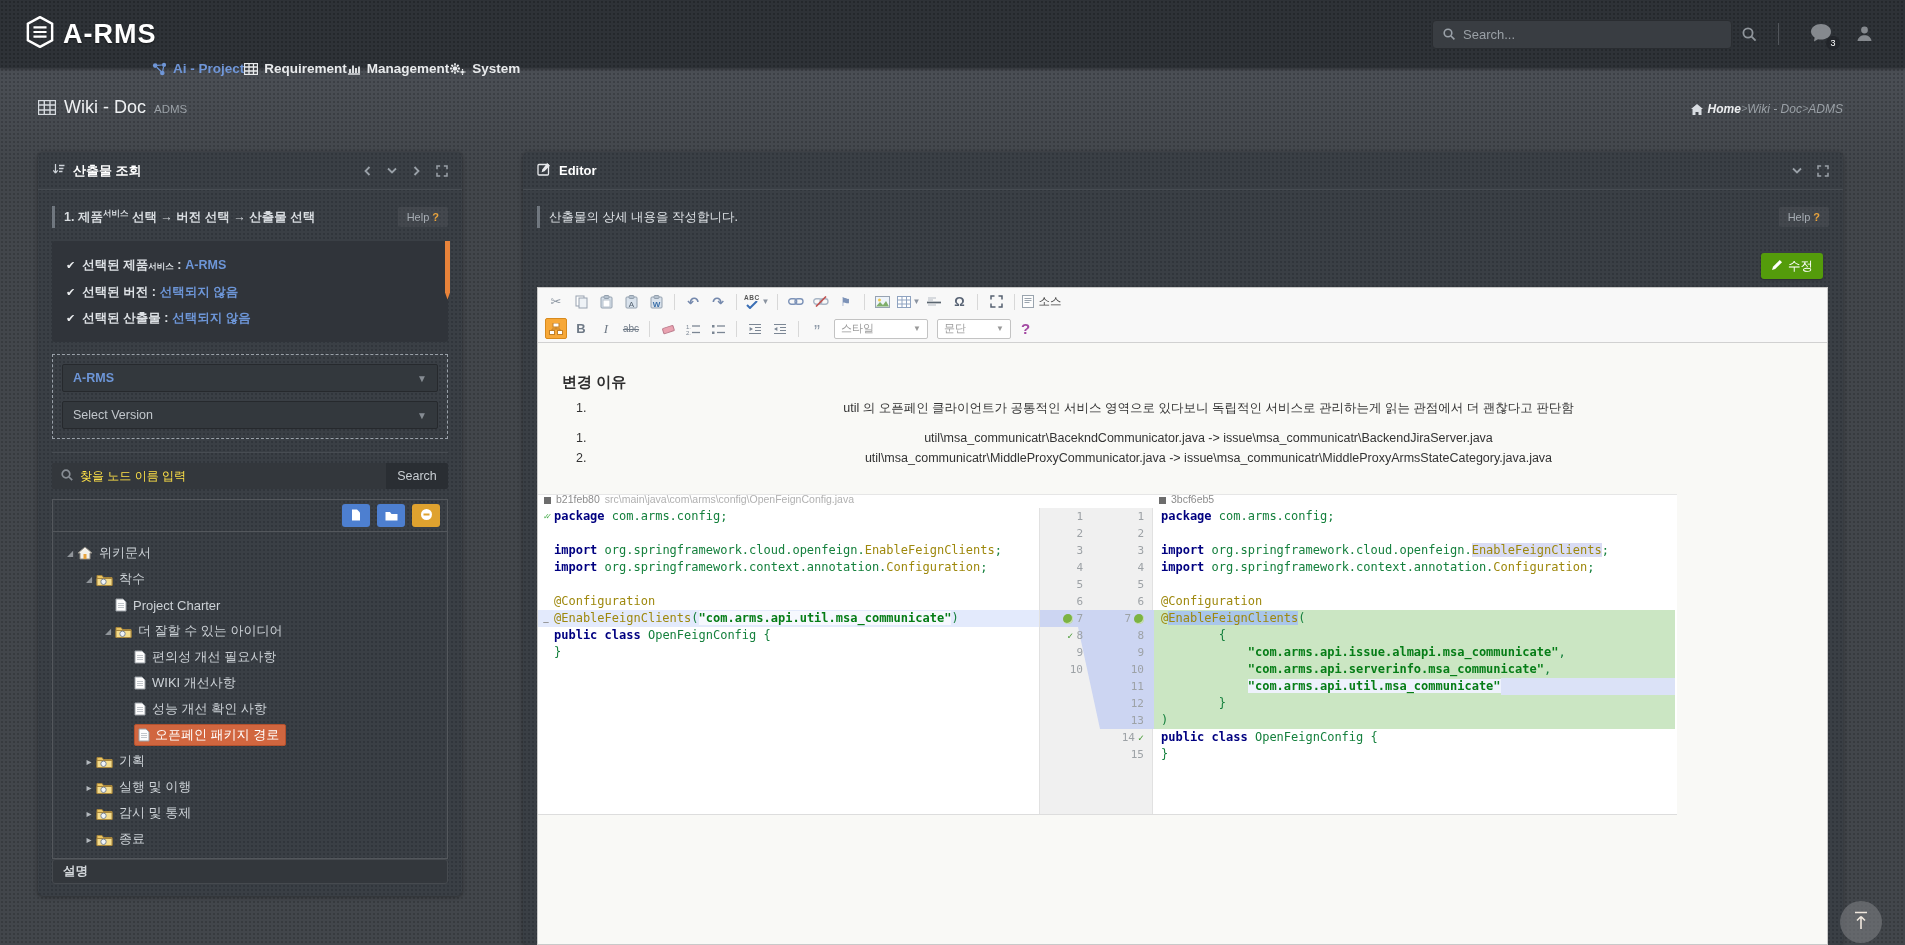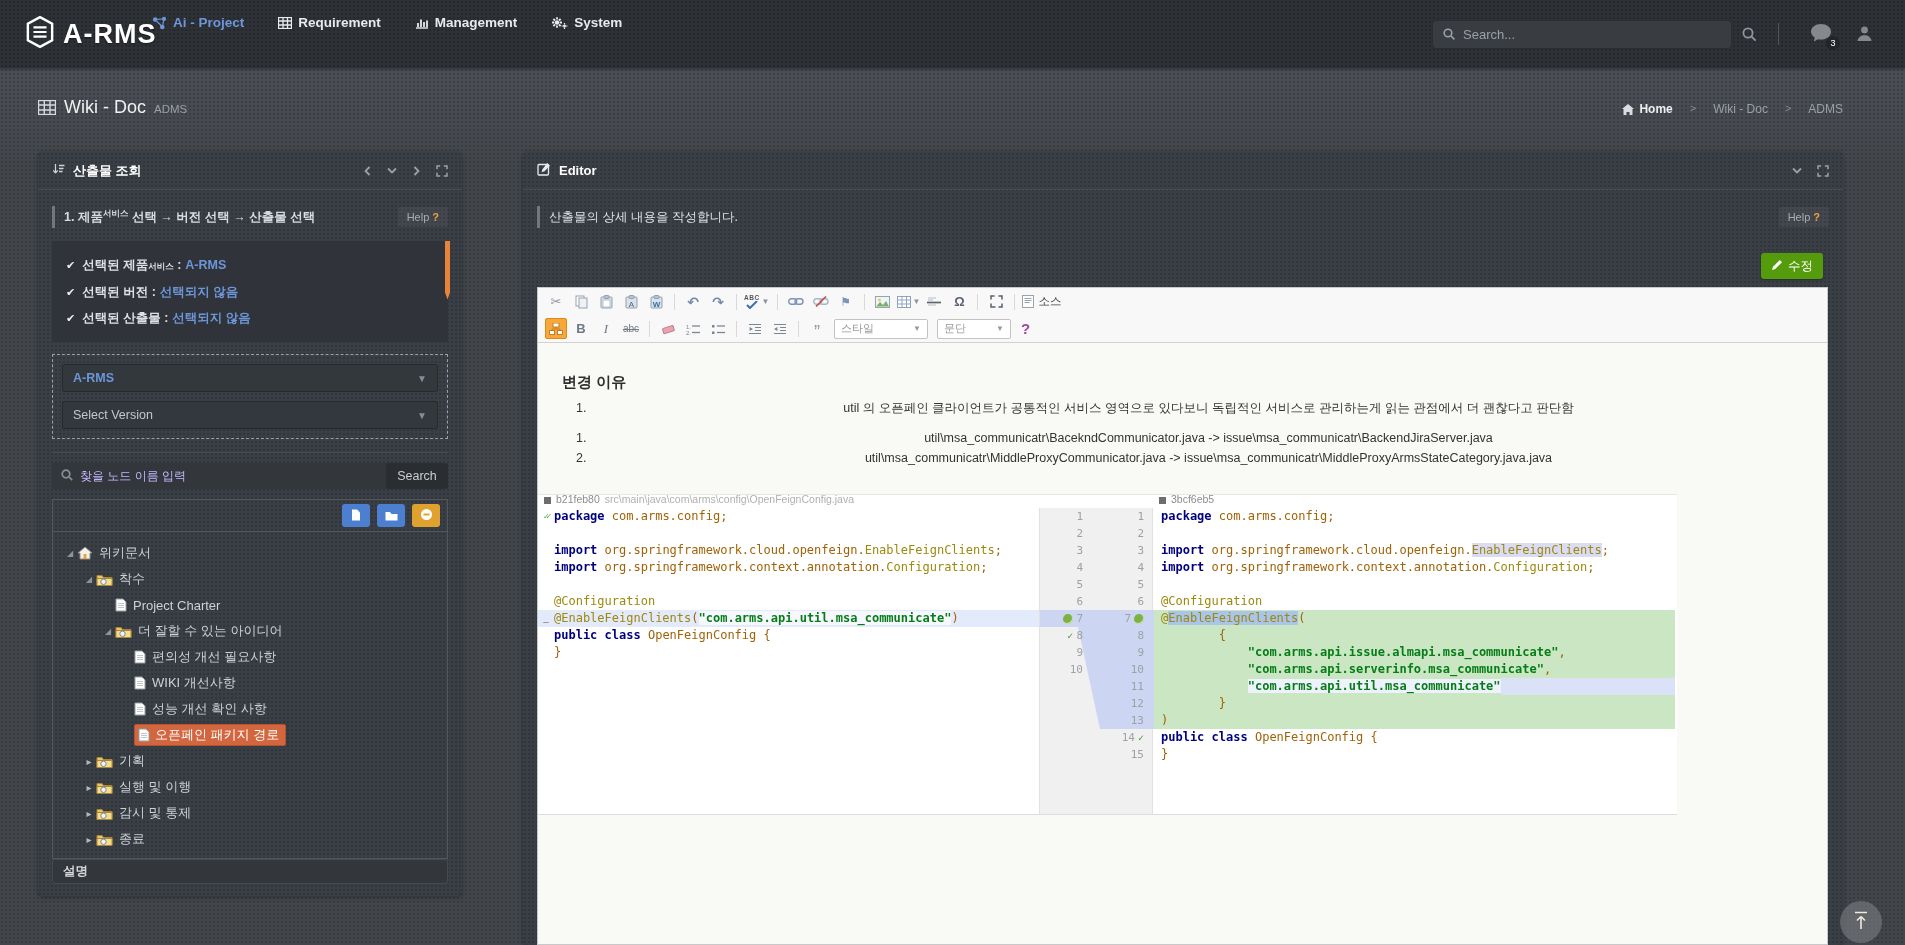--- a/index.html
+++ b/index.html
@@ -12,39 +12,39 @@
     background-color:#43474c;
     position:relative; color:#e8eaec;
   }
 
   
   .navbar { position:absolute; left:0; top:0; width:100%; height:68px;
     background: radial-gradient(rgba(18,20,23,.35) 1px, transparent 1.2px) 0 0/4px 4px, #2e3237;
     box-shadow:0 1px 3px rgba(0,0,0,.4); z-index:10; }
   .brand { position:absolute; left:26px; top:16px; display:flex; align-items:center; gap:9px; }
   .brand-name { font-size:27px; font-weight:bold; color:#fff; letter-spacing:1px; text-shadow:0 1px 2px rgba(0,0,0,.5); }
-  .nav-menu { position:absolute; left:152px; top:15px; height:68px; display:flex; align-items:flex-start; gap:34px; }
+  .nav-menu { position:absolute; left:152px; top:8px; height:68px; display:flex; align-items:flex-end; }
   .nav-item { display:flex; align-items:center; gap:6px; font-size:13.5px; font-weight:bold; color:#e8eaec; cursor:pointer; }
   .nav-item.active { color:#6f96d8; }
   .nav-search { position:absolute; left:1432px; top:20px; width:300px; height:29px; background:#393d42;
     border:1px solid #2a2d31; border-radius:4px; display:flex; align-items:center; padding:0 10px; gap:8px; }
   .nav-search .ph { color:#9aa0a6; font-size:13px; }
   .nav-sbtn { position:absolute; left:1742px; top:27px; }
   .nav-div { position:absolute; left:1778px; top:23px; width:1px; height:22px; background:#51555a; }
   .nav-bubble { position:absolute; left:1810px; top:23px; width:26px; height:24px; }
   .nav-badge { position:absolute; left:16px; top:13px; width:14px; height:14px; background:#22252a; border-radius:50%;
     color:#fff; font-size:9px; text-align:center; line-height:14px; }
   .nav-user { position:absolute; left:1856px; top:25px; }
 
   
   .pagetitle { position:absolute; left:38px; top:97px; display:flex; align-items:baseline; gap:8px; }
   .pagetitle .t-icon { position:relative; top:2px; }
   .pagetitle .t-main { font-size:18px; color:#eef0f2; }
   .pagetitle .t-sub { font-size:11.5px; color:#9aa0a6; }
-  .crumbs { position:absolute; right:62px; top:102px; display:flex; align-items:flex-start; gap:17px; font-size:12px; }
+  .crumbs { position:absolute; right:62px; top:102px; display:flex; align-items:flex-start; gap:0; font-size:12px;font-style:italic; }
   .crumb-first { color:#eceef0; font-weight:bold; display:flex; align-items:center; gap:5px; }
   .crumb { color:#9aa0a6; }
   .crumb-sep { color:#878d93; font-size:11px; }
 
   
   .panel { position:absolute; border-radius:5px;
     background: radial-gradient(rgba(22,25,29,.25) 1px, transparent 1.2px) 0 0/4px 4px, #3a3f45;
     box-shadow:0 1px 4px rgba(0,0,0,.35); }
   #left-panel  { left:38px;  top:152px; width:424px;  height:744px; }
   #editor-panel{ left:523px; top:152px; width:1320px; height:793px; }
@@ -72,21 +72,21 @@
   .select-wrap { margin:12px 14px 0; border:1px dashed #99a0a8; padding:9px; }
   .dd { height:28px; background:#33383d; border:1px solid #26292d; border-radius:2px; display:flex;
     align-items:center; padding:0 10px; font-size:12.5px; color:#c2c7cc; cursor:pointer; }
   .dd + .dd { margin-top:9px; }
   .dd.blue { color:#6d96d8; font-weight:bold; }
   .dd .caret { margin-left:auto; color:#868c93; font-size:10px; }
   .hr-line { margin:13px 14px 0; border-top:1px solid #474c52; }
 
   .search-row { margin:10px 14px 0; height:26px; display:flex; }
   .s-input { flex:1; background:#33373c; border-radius:2px 0 0 2px; display:flex; align-items:center; padding:0 9px; gap:7px; }
-  .s-input .ph { color:#c4b5fd; font-size:12px; }
+  .s-input .ph { color:#fde047; font-size:12px; }
   .s-btn { width:62px; background:#2a2e33; border-radius:0 2px 2px 0; color:#c9ced3; font-size:12.5px;
     display:flex; align-items:center; justify-content:center; cursor:pointer; }
 
   .tree-box { margin:10px 14px 0; border:1px solid #53575c; height:360px; }
   .tree-toolbar { height:32px; border-bottom:1px solid #53575c; display:flex; align-items:center;
     justify-content:flex-end; gap:7px; padding-right:7px; }
   .tb-sq { width:28px; height:23px; border-radius:3px; display:flex; align-items:center; justify-content:center; cursor:pointer; }
   .tb-sq.blue { background:#4d7fd0; }
   .tb-sq.amber { background:#dfa22f; }
   .tree-body { padding:8px 4px; }
@@ -161,21 +161,21 @@
   .chk-ic { color:#4f9e3c; font-size:10px; font-weight:bold; }
   .crow { height:17px; line-height:17px; display:flex; white-space:pre; }
   .lmargin { width:16px; flex:none; text-align:center; font-size:9px; line-height:17px; }
   .m-check { color:#4caf50; font-size:9px; letter-spacing:-3px; }
   .m-under { color:#8a8a8a; font-weight:bold; }
   .rpad { width:8px; flex:none; }
   .code { white-space:pre; }
   .k { color:#000080; font-weight:bold; }
   .a { color:#9e880d; }
   .s { color:#067d17; font-weight:bold; }
-  .p { color:#a16207; }
+  .p { color:#15803d; }
   .sbox { background:#f6f8fe; }
   .sbox2 { background:#eef2fc; }
   .word-sel { background:#a9c6ea; }
   .word-lav { background:#d9dcf4; }
   .hl-blue { background:#e3eafc; }
   .hl-green { background:#cbe6c3; }
   .filler { flex:1; background:#dbe2f7; }
 
   
   .scrolltop { position:absolute; left:1840px; top:901px; width:42px; height:42px; border-radius:50%;

